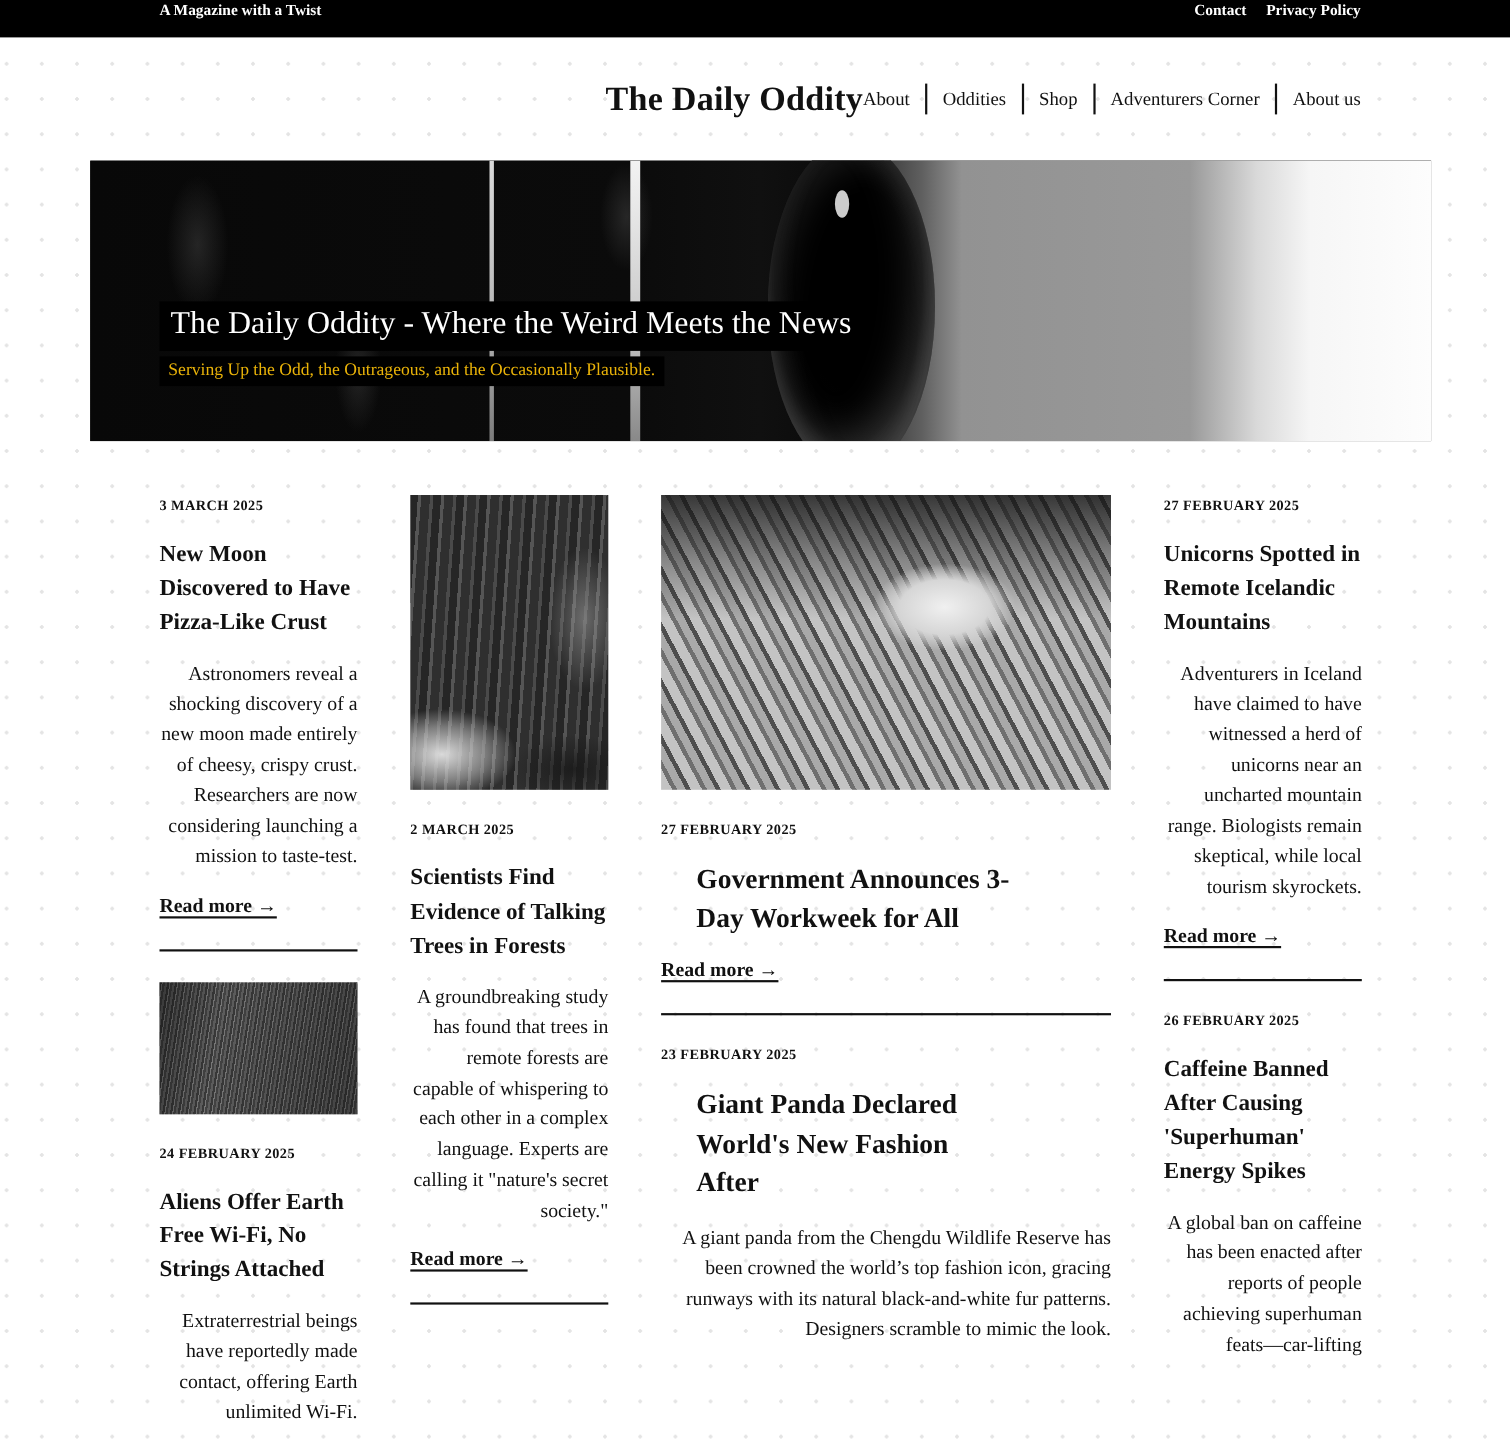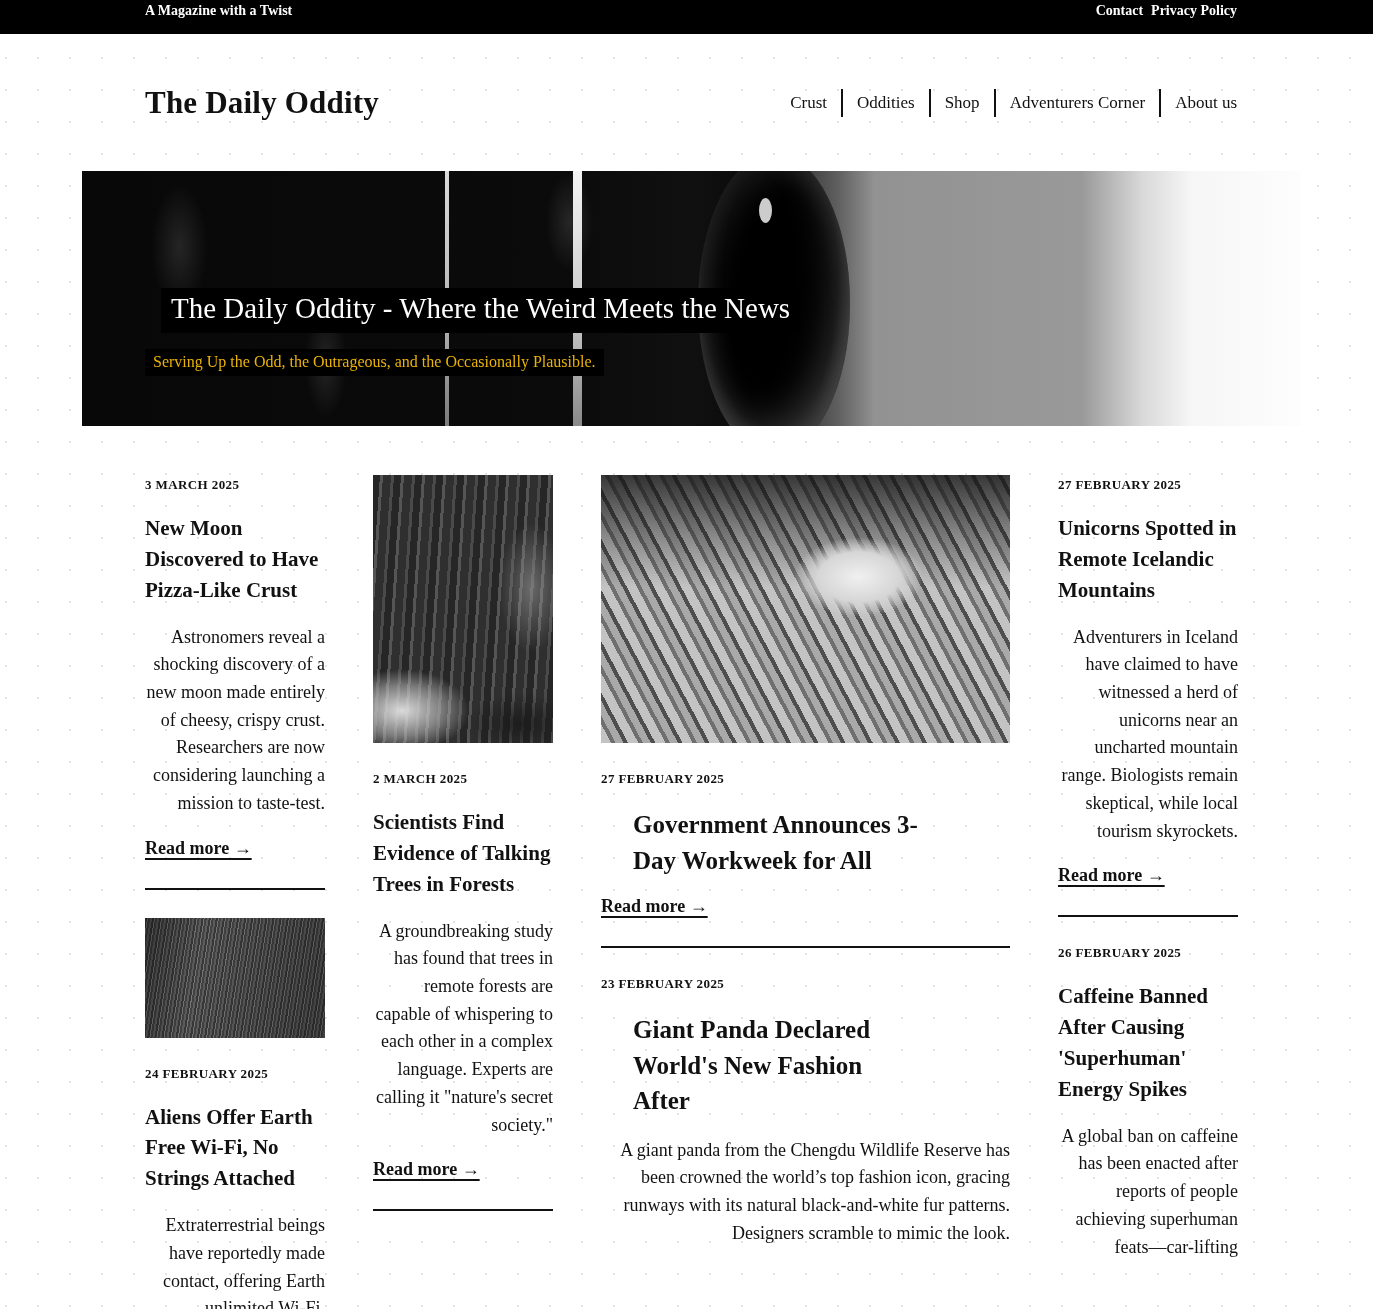--- a/index.html
+++ b/index.html
@@ -13,25 +13,25 @@
     background-position: 22px 10px;
   }
   a { color:inherit; text-decoration:none; cursor:pointer; }
 
   
   .topbar {
     height:34px; background:#000; color:#fff;
     display:flex; justify-content:space-between; align-items:center;
     padding:0 136px 12px 145px; font-size:14px; font-weight:700;
   }
-  .topbar-links { display:flex; gap:8px; }
+  .topbar-links { display:flex; gap:18px; }
 
   
   .site-header {
-    height:137px; display:flex; justify-content:space-between; align-items:center;
+    height:112px; display:flex; justify-content:flex-end; align-items:center;
     padding:0 136px 0 145px;
   }
   .site-title { font-size:31px; font-weight:700; margin:0; letter-spacing:0.2px; cursor:pointer; }
   .main-nav { display:flex; align-items:center; font-size:17px; }
   .main-nav a { padding:2px 14px; line-height:24px; }
   .main-nav a:first-child { padding-left:0; }
   .main-nav a:last-child { padding-right:0; }
   .main-nav a + a { border-left:2px solid #111; }
 
   
@@ -48,21 +48,21 @@
   .streak-1 { left:29.8%; width:4px; opacity:.85; }
   .streak-2 { left:40.3%; width:9px; opacity:.95; }
   .streak-3 { left:59.2%; width:5px; opacity:.9; }
   .hero-eye { position:absolute; left:50.5%; top:-7%; width:12.5%; height:118%; border-radius:50%;
     background: radial-gradient(ellipse at 48% 42%, #000 40%, #040404 60%, #1d1d1d 72%, #060606 80%);
     box-shadow: inset -14px -26px 38px rgba(150,150,150,.30), inset 10px 18px 30px rgba(55,55,55,.45);
   }
   .hero-eye::after { content:""; position:absolute; left:40%; top:15%; width:13px; height:25px;
     background:#fff; opacity:.8; border-radius:50%; }
   .hero-caption { position:absolute; left:63px; bottom:50px; }
-  .hero-title { margin:16px; font-weight:400; }
+  .hero-title { margin:0; font-weight:400; }
   .hero-title .strip { display:inline-block; background:#000; color:#fff; font-size:29px; line-height:1.15; padding:4px 10px 7px; }
   .hero-subtitle { margin:5px 0 0; }
   .hero-subtitle .strip { display:inline-block; background:#000; color:#eab308; font-size:16px; line-height:1.2; padding:3px 8px 5px; }
 
   
   .grid {
     margin:49px 0 0 145px; width:1093px;
     display:grid; grid-template-columns:180px 180px 409px 180px; column-gap:48px;
   }
   .date { font-size:13px; font-weight:700; letter-spacing:.4px; margin:2px 0 20px; }
@@ -101,21 +101,21 @@
   <span>A Magazine with a Twist</span>
   <div class="topbar-links">
     <a>Contact</a>
     <a>Privacy Policy</a>
   </div>
 </div>
 
 <header class="site-header">
   <h1 class="site-title">The Daily Oddity</h1>
   <nav class="main-nav">
-    <a>Crust</a>
+    <a>About</a>
     <a>Oddities</a>
     <a>Shop</a>
     <a>Adventurers Corner</a>
     <a>About us</a>
   </nav>
 </header>
 
 <section class="hero">
   <div class="hero-bg"></div>
   <div class="hero-streak streak-1"></div>

